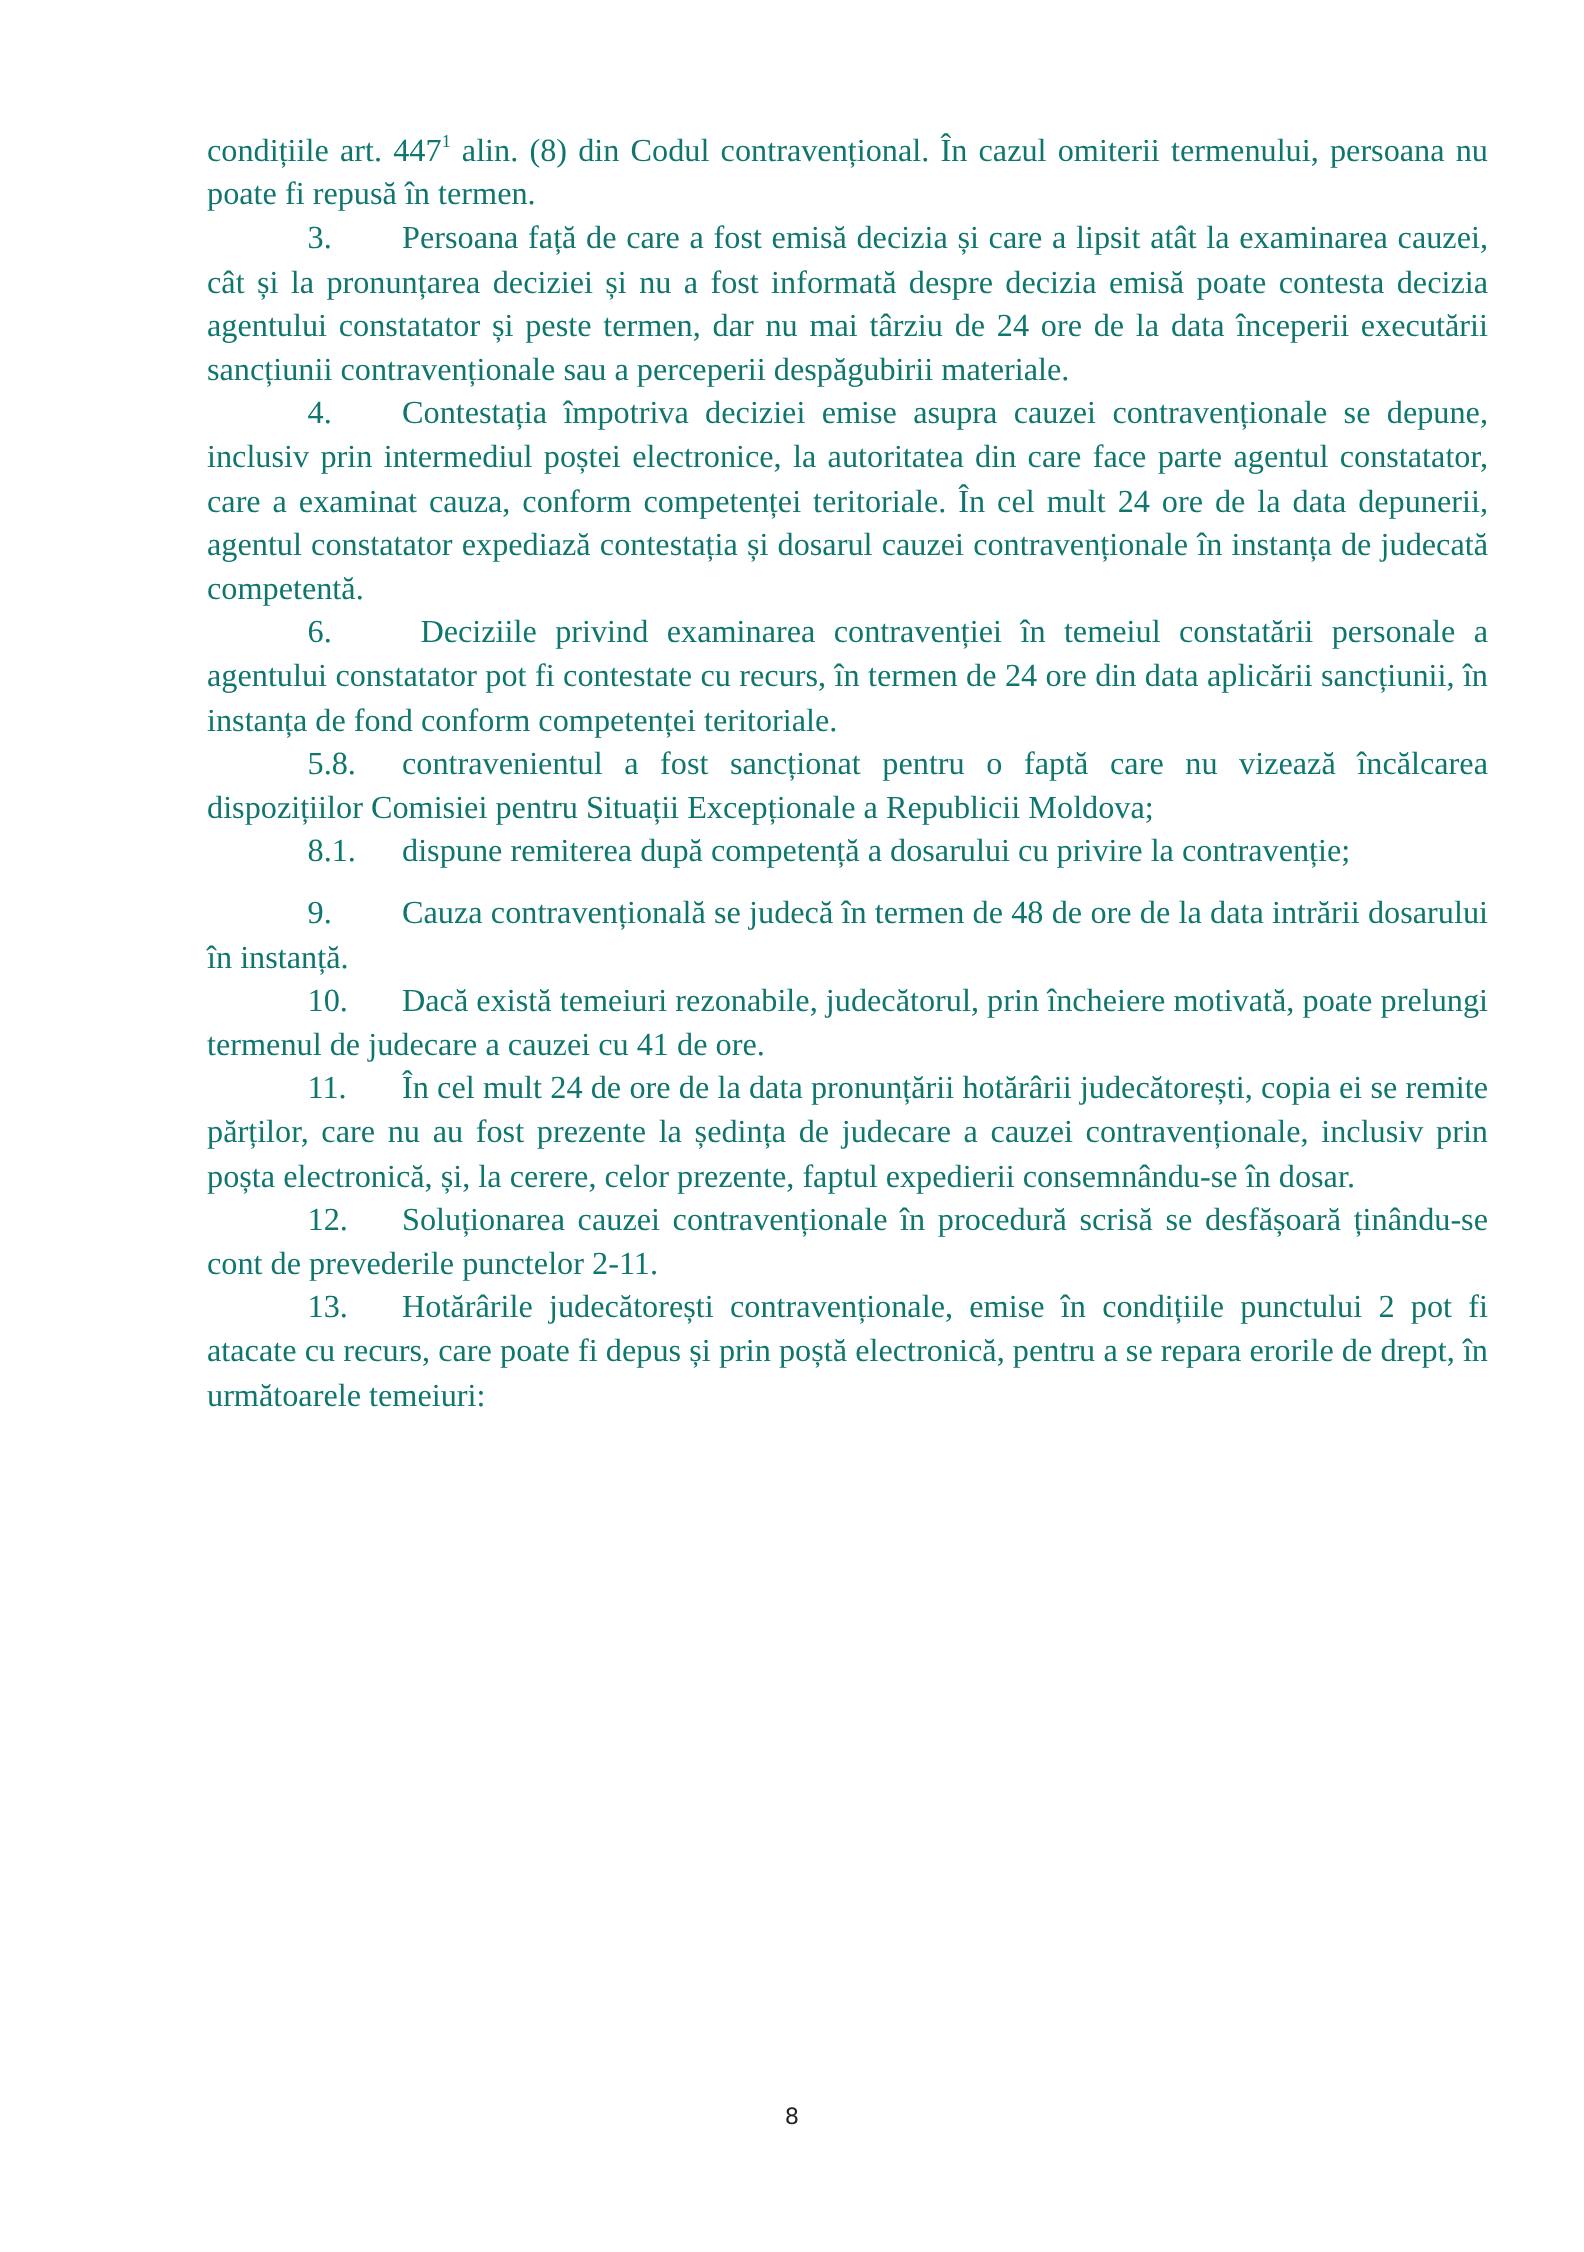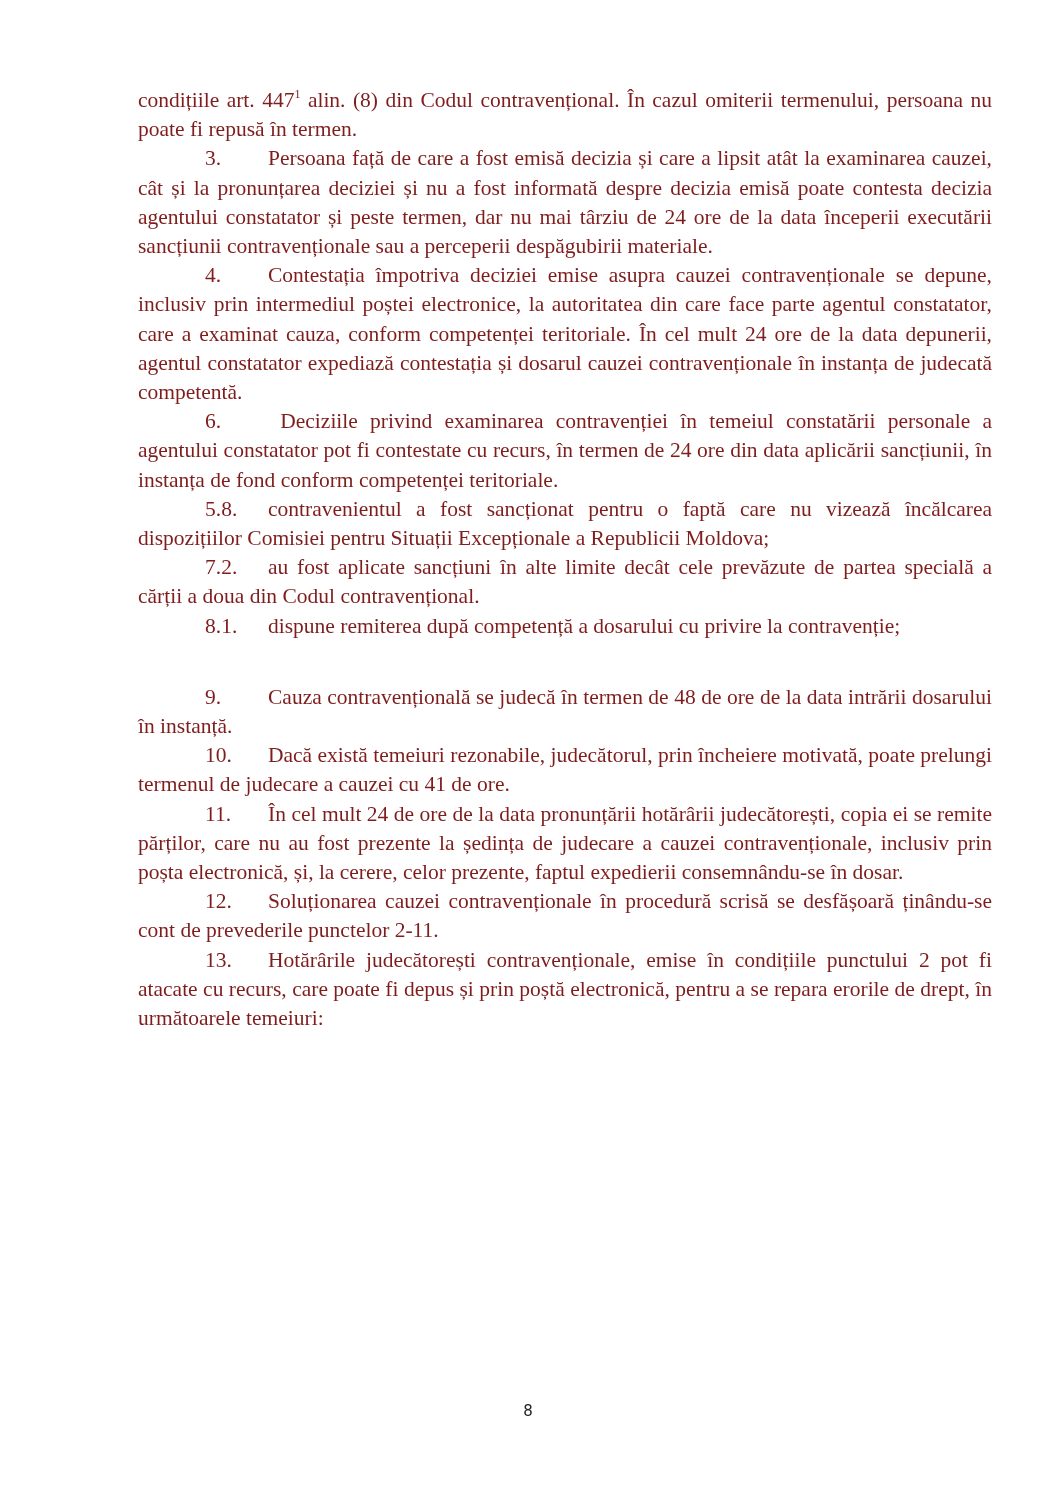--- a/index.html
+++ b/index.html
@@ -1,24 +1,24 @@
 <!DOCTYPE html>
 <html><head>
 <meta charset="utf-8">
 <style>
   html, body { margin: 0; padding: 0; background: #ffffff; }
   body { width: 1056px; height: 1501px; position: relative; overflow: hidden; }
   .page {
     position: absolute; left: 138px; top: 86px; width: 854px;
     font-family: "Liberation Serif", serif;
-    font-size: 21.5px; line-height: 29.2px; color: #7f1d1d;
+    font-size: 21.5px; line-height: 29.2px; color: #0f766e;
   }
   .para { margin: 0; text-align: justify; text-align-last: left; }
   .para .num { display: inline-block; width: 63px; margin-left: 67px; }
-  .para.gap-before { margin-top: 42px; }
+  .para.gap-before { margin-top: 12px; }
   sup { font-size: 12px; line-height: 0; vertical-align: 9px; }
   .page-number {
     position: absolute; left: 0; width: 1056px; top: 1402px; text-align: center;
     font-family: "DejaVu Sans", sans-serif; font-size: 15px; color: #222;
   }
 </style>
 </head>
 <body>
 
 <div class="page">
@@ -27,21 +27,20 @@
   <p class="para"><span class="num">3.</span><span>Persoana față de care a fost emisă decizia și care a lipsit atât la examinarea cauzei, cât și la pronunțarea deciziei și nu a fost informată despre decizia emisă poate contesta decizia agentului constatator și peste termen, dar nu mai târziu de 24 ore de la data începerii executării sancțiunii contravenționale sau a perceperii despăgubirii materiale.</span></p>
 
   <p class="para"><span class="num">4.</span><span>Contestația împotriva deciziei emise asupra cauzei contravenționale se depune, inclusiv prin intermediul poștei electronice, la autoritatea din care face parte agentul constatator, care a examinat cauza, conform competenței teritoriale. În cel mult 24 ore de la data depunerii, agentul constatator expediază contestația și dosarul cauzei contravenționale în instanța de judecată competentă.</span></p>
 
 
   <p class="para"><span class="num">6.</span><span> Deciziile privind examinarea contravenției în temeiul constatării personale a agentului constatator pot fi contestate cu recurs, în termen de 24 ore din data aplicării sancțiunii, în instanța de fond conform competenței teritoriale.</span></p>
 
 
   <p class="para"><span class="num">5.8.</span><span>contravenientul a fost sancționat pentru o faptă care nu vizează încălcarea dispozițiilor Comisiei pentru Situații Excepționale a Republicii Moldova;</span></p>
 
-  <p class="para"><span class="num">7.2.</span><span>au fost aplicate sancțiuni în alte limite decât cele prevăzute de partea specială a cărții a doua din Codul contravențional.</span></p>
 
 
   <p class="para"><span class="num">8.1.</span><span>dispune remiterea după competență a dosarului cu privire la contravenție;</span></p>
 
 
   <p class="para gap-before"><span class="num">9.</span><span>Cauza contravențională se judecă în termen de 48 de ore de la data intrării dosarului în instanță.</span></p>
 
   <p class="para"><span class="num">10.</span><span>Dacă există temeiuri rezonabile, judecătorul, prin încheiere motivată, poate prelungi termenul de judecare a cauzei cu 41 de ore.</span></p>
 
   <p class="para"><span class="num">11.</span><span>În cel mult 24 de ore de la data pronunțării hotărârii judecătorești, copia ei se remite părților, care nu au fost prezente la ședința de judecare a cauzei contravenționale, inclusiv prin poșta electronică, și, la cerere, celor prezente, faptul expedierii consemnându-se în dosar.</span></p>

